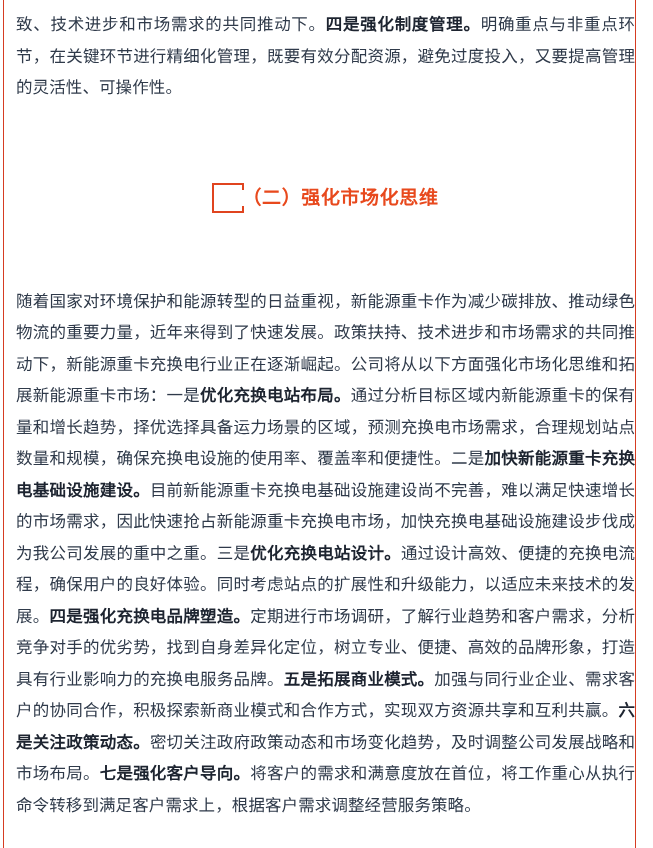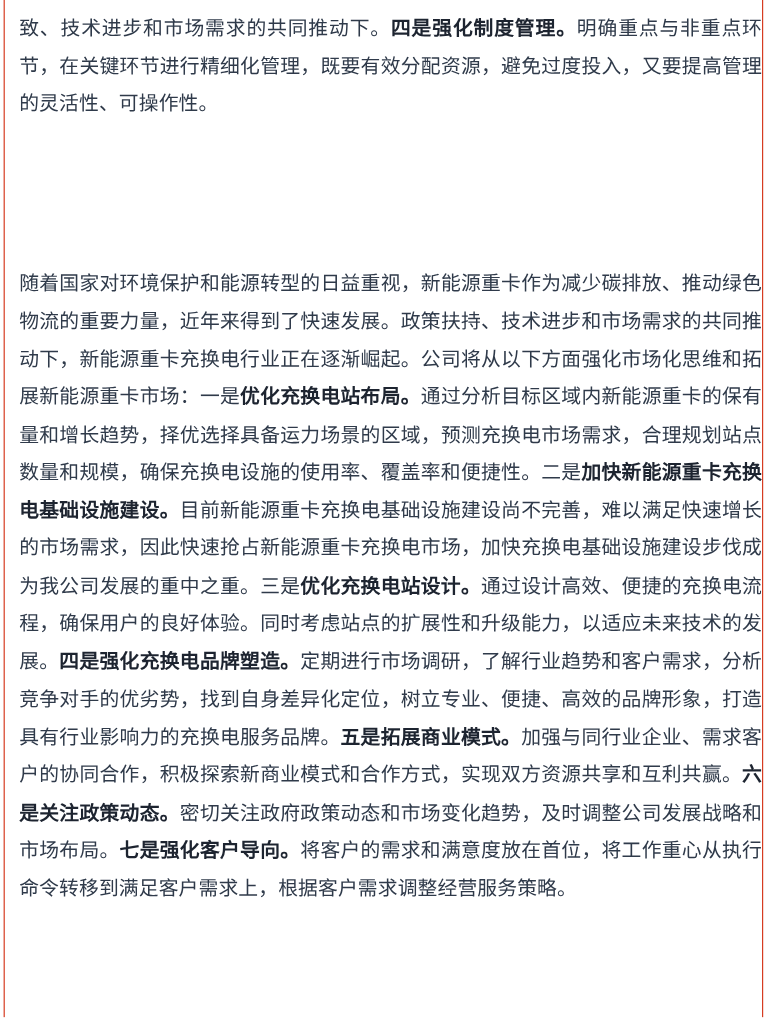--- a/index.html
+++ b/index.html
@@ -118,19 +118,25 @@
 
   <div class="page-rule left"></div>
   <div class="page-rule right"></div>
 
   <div class="content">
 
     <p class="para para-top"><span>致、技术进步和市场需求的共同推动下。</span><b>四是强化制度管理。</b><span>明确重点与非重点环节，在关键环节进行精细化管理，既要有效分配资源，避免过度投入，又要提高管理的灵活性、可操作性。</span></p>
 
     <div class="gap-before-heading"></div>
 
+    <div class="section-heading">
+      <div class="heading-inner">
+        <span class="heading-box"></span>
+        <span class="heading-text"><span class="heading-num">（二）</span><span>强化市场化思维</span></span>
+      </div>
+    </div>
 
     <div class="gap-after-heading"></div>
 
     <p class="para"><span>随着国家对环境保护和能源转型的日益重视，新能源重卡作为减少碳排放、推动绿色物流的重要力量，近年来得到了快速发展。政策扶持、技术进步和市场需求的共同推动下，新能源重卡充换电行业正在逐渐崛起。公司将从以下方面强化市场化思维和拓展新能源重卡市场：一是</span><b>优化充换电站布局。</b><span>通过分析目标区域内新能源重卡的保有量和增长趋势，择优选择具备运力场景的区域，预测充换电市场需求，合理规划站点数量和规模，确保充换电设施的使用率、覆盖率和便捷性。二是</span><b>加快新能源重卡充换电基础设施建设。</b><span>目前新能源重卡充换电基础设施建设尚不完善，难以满足快速增长的市场需求，因此快速抢占新能源重卡充换电市场，加快充换电基础设施建设步伐成为我公司发展的重中之重。三是</span><b>优化充换电站设计。</b><span>通过设计高效、便捷的充换电流程，确保用户的良好体验。同时考虑站点的扩展性和升级能力，以适应未来技术的发展。</span><b>四是强化充换电品牌塑造。</b><span>定期进行市场调研，了解行业趋势和客户需求，分析竞争对手的优劣势，找到自身差异化定位，树立专业、便捷、高效的品牌形象，打造具有行业影响力的充换电服务品牌。</span><b>五是拓展商业模式。</b><span>加强与同行业企业、需求客户的协同合作，积极探索新商业模式和合作方式，实现双方资源共享和互利共赢。</span><b>六是关注政策动态。</b><span>密切关注政府政策动态和市场变化趋势，及时调整公司发展战略和市场布局。</span><b>七是强化客户导向。</b><span>将客户的需求和满意度放在首位，将工作重心从执行命令转移到满足客户需求上，根据客户需求调整经营服务策略。</span></p>
 
   </div>
 </div>
 
 </body></html>

